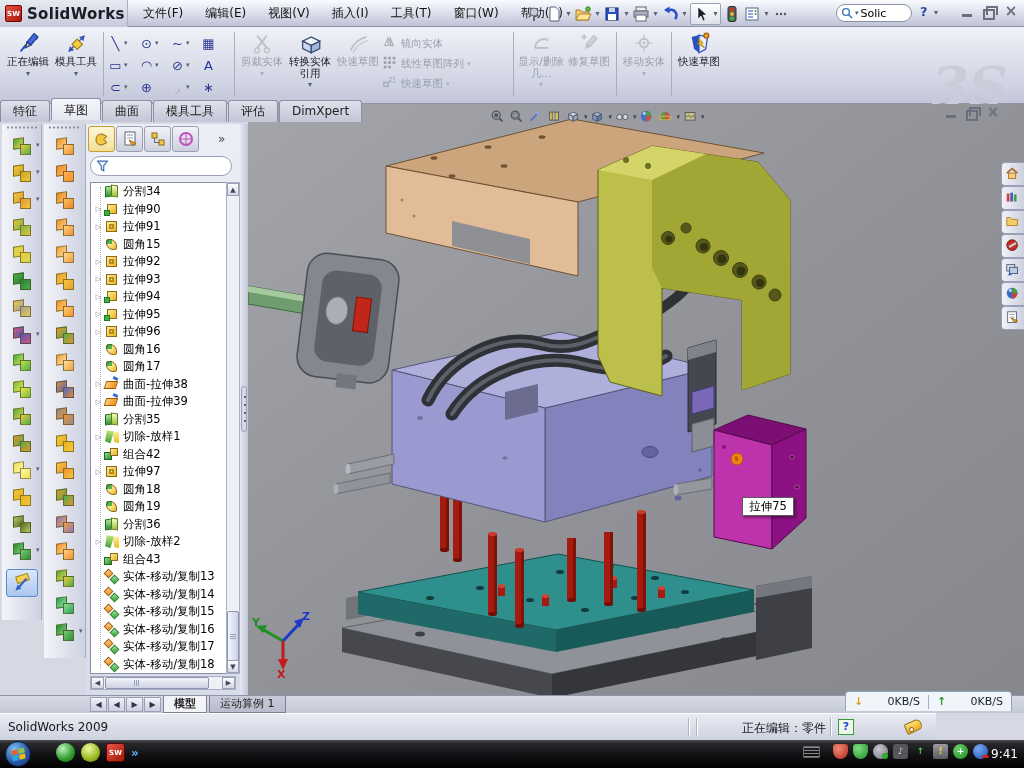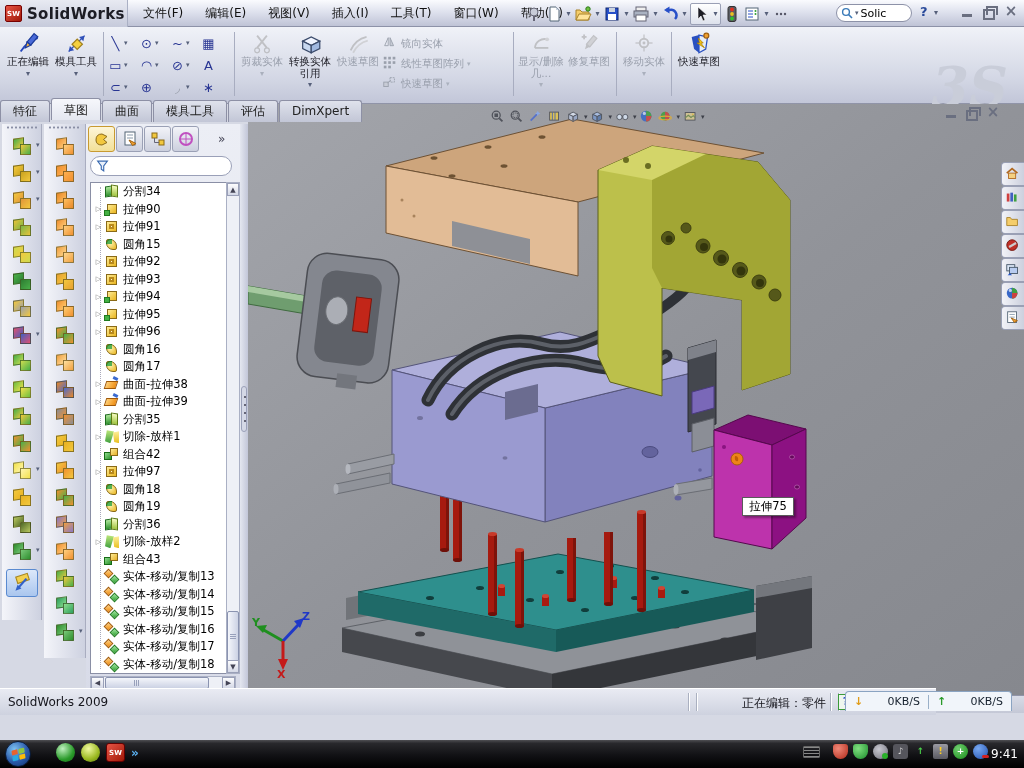--- a/index.html
+++ b/index.html
@@ -116,21 +116,21 @@
 .netdiv{width:1px;height:14px;background:#9ab0c8}
 .ndown{color:#e09c18;font-weight:bold}
 .nup{color:#2a9a2a;font-weight:bold}
 
 .doctabs{position:absolute;left:0;top:695px;width:1024px;height:18px;background:linear-gradient(#d8dbe6,#c4c8d6);border-top:1px solid #9094a8;display:flex;align-items:flex-start}
 .dnav{display:flex;margin-left:90px;gap:1px;padding-top:1px}
 .dnavb{width:17px;height:15px;background:linear-gradient(#f2f3f8,#ccd0de);border:1px solid #9aa0b5;font-size:8px;color:#334;text-align:center;line-height:14px}
 .dtab{height:17px;line-height:16px;padding:0 10px;font-size:11px;border:1px solid #7d8193;border-top:none;background:linear-gradient(#c8ccd9,#b8bccc);margin-left:2px;color:#222}
 .dtab.active{background:#f2f3f7;font-weight:bold}
 
-.statusbar{position:absolute;left:0;top:688px;width:936px;height:27px;background:linear-gradient(#e9ebf3,#ced2df);border-top:1px solid #fff;font-size:12px;color:#15151c}
+.statusbar{position:absolute;left:0;top:713px;width:936px;height:27px;background:linear-gradient(#e9ebf3,#ced2df);border-top:1px solid #fff;font-size:12px;color:#15151c}
 .sbleft{position:absolute;left:8px;top:6px}
 .sbedit{position:absolute;right:110px;top:6px}
 .sbsep{position:absolute;top:4px;width:2px;height:18px;border-left:1px solid #aab0c0;border-right:1px solid #fff}
 .sbhelp{position:absolute;right:82px;top:5px;width:16px;height:16px;background:#eef6ee;border:1px solid #3a9a3a;color:#2244cc;font-weight:bold;font-size:11px;text-align:center;line-height:14px}
 .sbtag{position:absolute;right:14px;top:7px;width:17px;height:11px;background:linear-gradient(#ffe070,#e8a820);border:1px solid #9a7010;border-radius:2px 5px 5px 2px;transform:rotate(-24deg)}
 .sbtag::after{content:"";position:absolute;left:2px;top:3.5px;width:3px;height:3px;border-radius:50%;background:#fff;border:1px solid #9a7010}
 
 .taskbar{position:absolute;left:0;top:740px;width:1024px;height:28px;background:linear-gradient(#4e4e52,#28282c 12%,#111114 55%,#000)}
 .orb{position:absolute;left:5px;top:1px;width:26px;height:26px;border-radius:50%;background:radial-gradient(circle at 35% 30%,#7cc0f0,#2a5aaa 55%,#10306a);border:1px solid #0a1c3a;display:flex;align-items:center;justify-content:center}
 .flag{display:grid;grid-template-columns:6px 6px;grid-template-rows:5px 5px;gap:1px;transform:rotate(-8deg) skewY(-6deg)}

